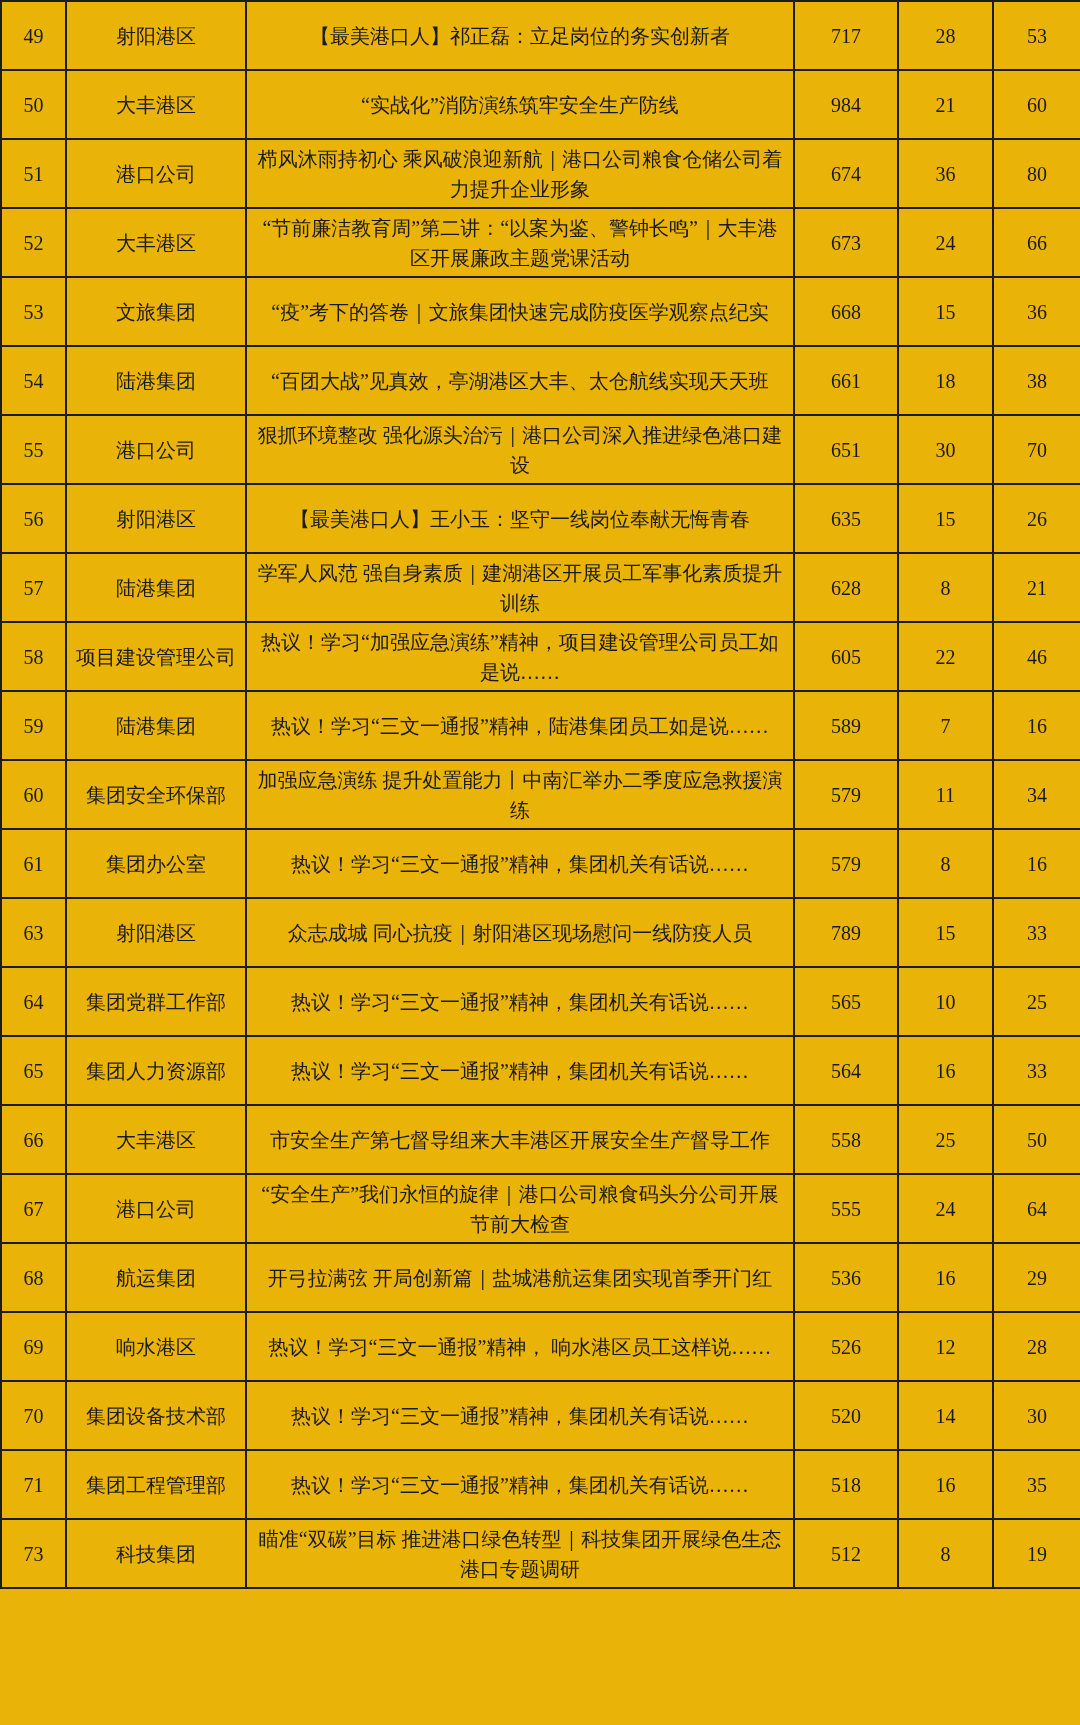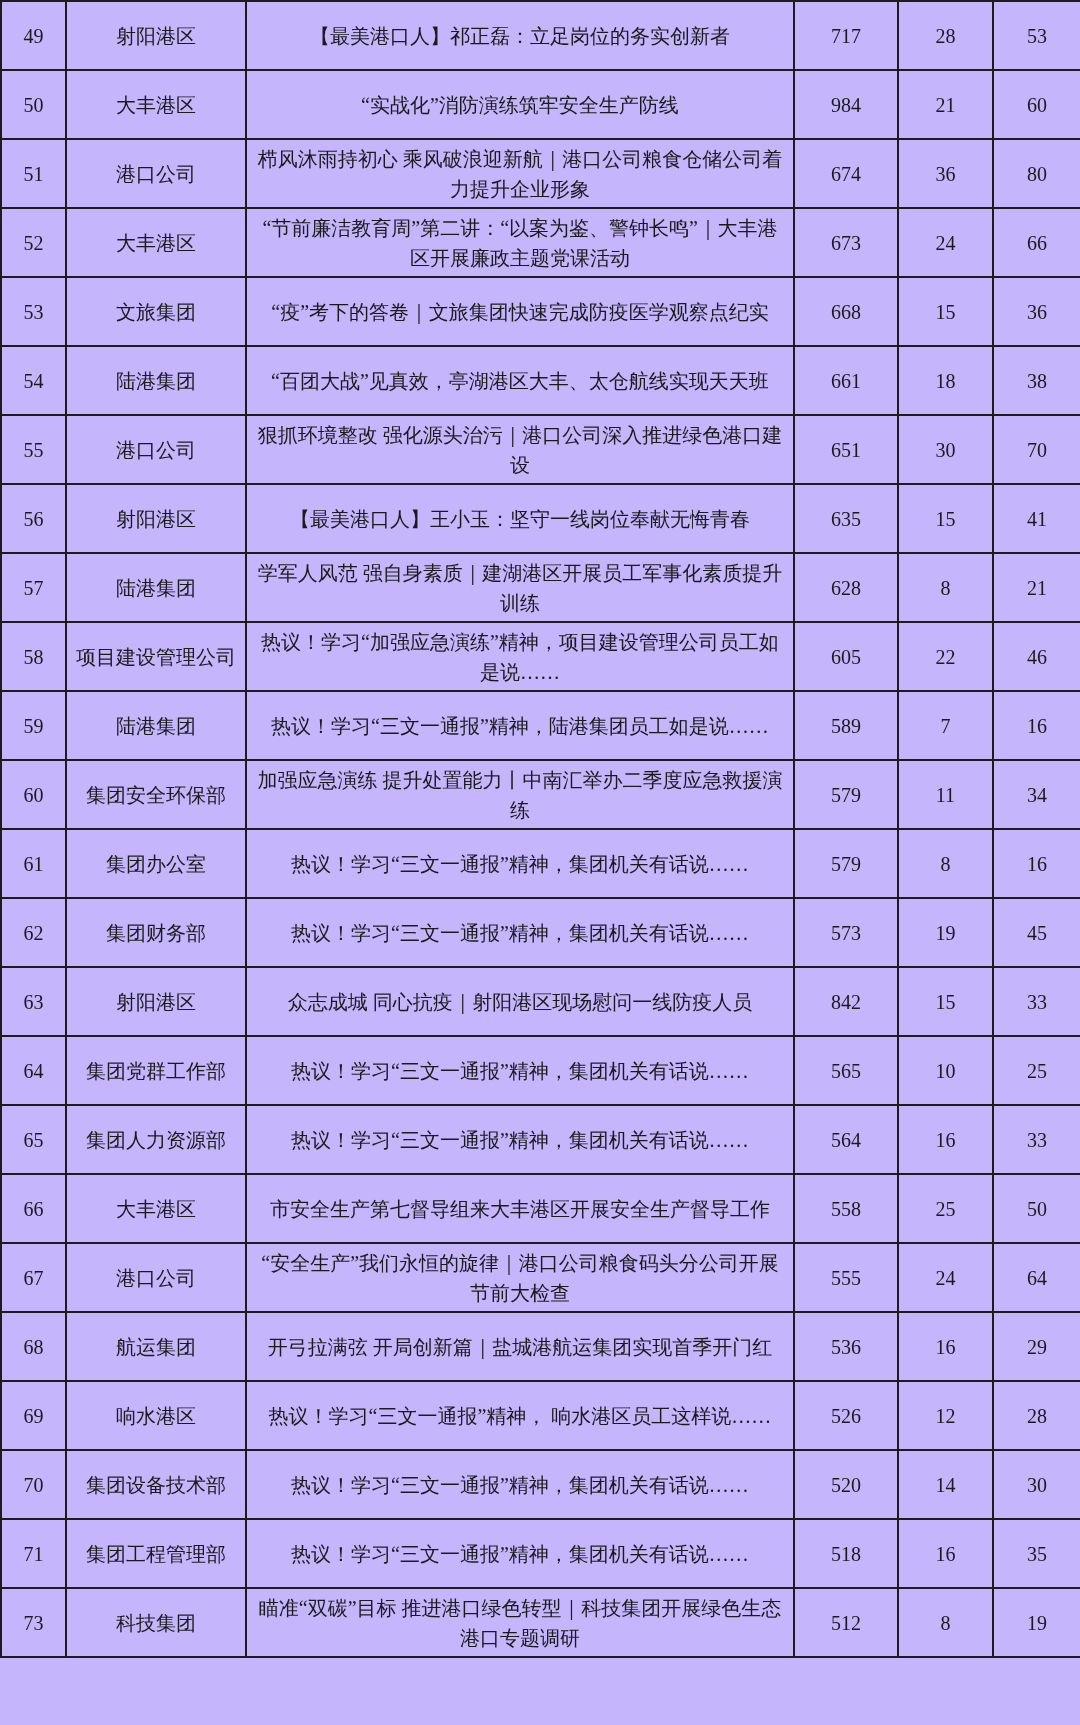--- a/index.html
+++ b/index.html
@@ -4,21 +4,21 @@
 <style>
   html, body {
     margin: 0;
     padding: 0;
     background: #ffffff;
   }
   .page {
     width: 1080px;
     height: 1725px;
     overflow: hidden;
-    background: #c4b5fd;
+    background: #eab308;
   }
   table.rank-table {
     border-collapse: collapse;
     table-layout: fixed;
     width: 1080px;
     font-family: "Liberation Serif", "DejaVu Serif", serif;
     color: #1b1b1b;
   }
   table.rank-table td {
     border: 2px solid #1c1c1c;
@@ -105,21 +105,21 @@
     <td class="c-num">651</td>
     <td class="c-num">30</td>
     <td class="c-num">70</td>
   </tr>
         <tr>
     <td class="c-rank">56</td>
     <td class="c-dept">射阳港区</td>
     <td class="c-title">【最美港口人】王小玉：坚守一线岗位奉献无悔青春</td>
     <td class="c-num">635</td>
     <td class="c-num">15</td>
-    <td class="c-num">41</td>
+    <td class="c-num">26</td>
   </tr>
         <tr>
     <td class="c-rank">57</td>
     <td class="c-dept">陆港集团</td>
     <td class="c-title">学军人风范 强自身素质｜建湖港区开展员工军事化素质提升训练</td>
     <td class="c-num">628</td>
     <td class="c-num">8</td>
     <td class="c-num">21</td>
   </tr>
         <tr>
@@ -148,32 +148,24 @@
   </tr>
         <tr>
     <td class="c-rank">61</td>
     <td class="c-dept">集团办公室</td>
     <td class="c-title">热议！学习“三文一通报”精神，集团机关有话说……</td>
     <td class="c-num">579</td>
     <td class="c-num">8</td>
     <td class="c-num">16</td>
   </tr>
         <tr>
-    <td class="c-rank">62</td>
-    <td class="c-dept">集团财务部</td>
-    <td class="c-title">热议！学习“三文一通报”精神，集团机关有话说……</td>
-    <td class="c-num">573</td>
-    <td class="c-num">19</td>
-    <td class="c-num">45</td>
-  </tr>
-        <tr>
     <td class="c-rank">63</td>
     <td class="c-dept">射阳港区</td>
     <td class="c-title">众志成城 同心抗疫｜射阳港区现场慰问一线防疫人员</td>
-    <td class="c-num">842</td>
+    <td class="c-num">789</td>
     <td class="c-num">15</td>
     <td class="c-num">33</td>
   </tr>
         <tr>
     <td class="c-rank">64</td>
     <td class="c-dept">集团党群工作部</td>
     <td class="c-title">热议！学习“三文一通报”精神，集团机关有话说……</td>
     <td class="c-num">565</td>
     <td class="c-num">10</td>
     <td class="c-num">25</td>

